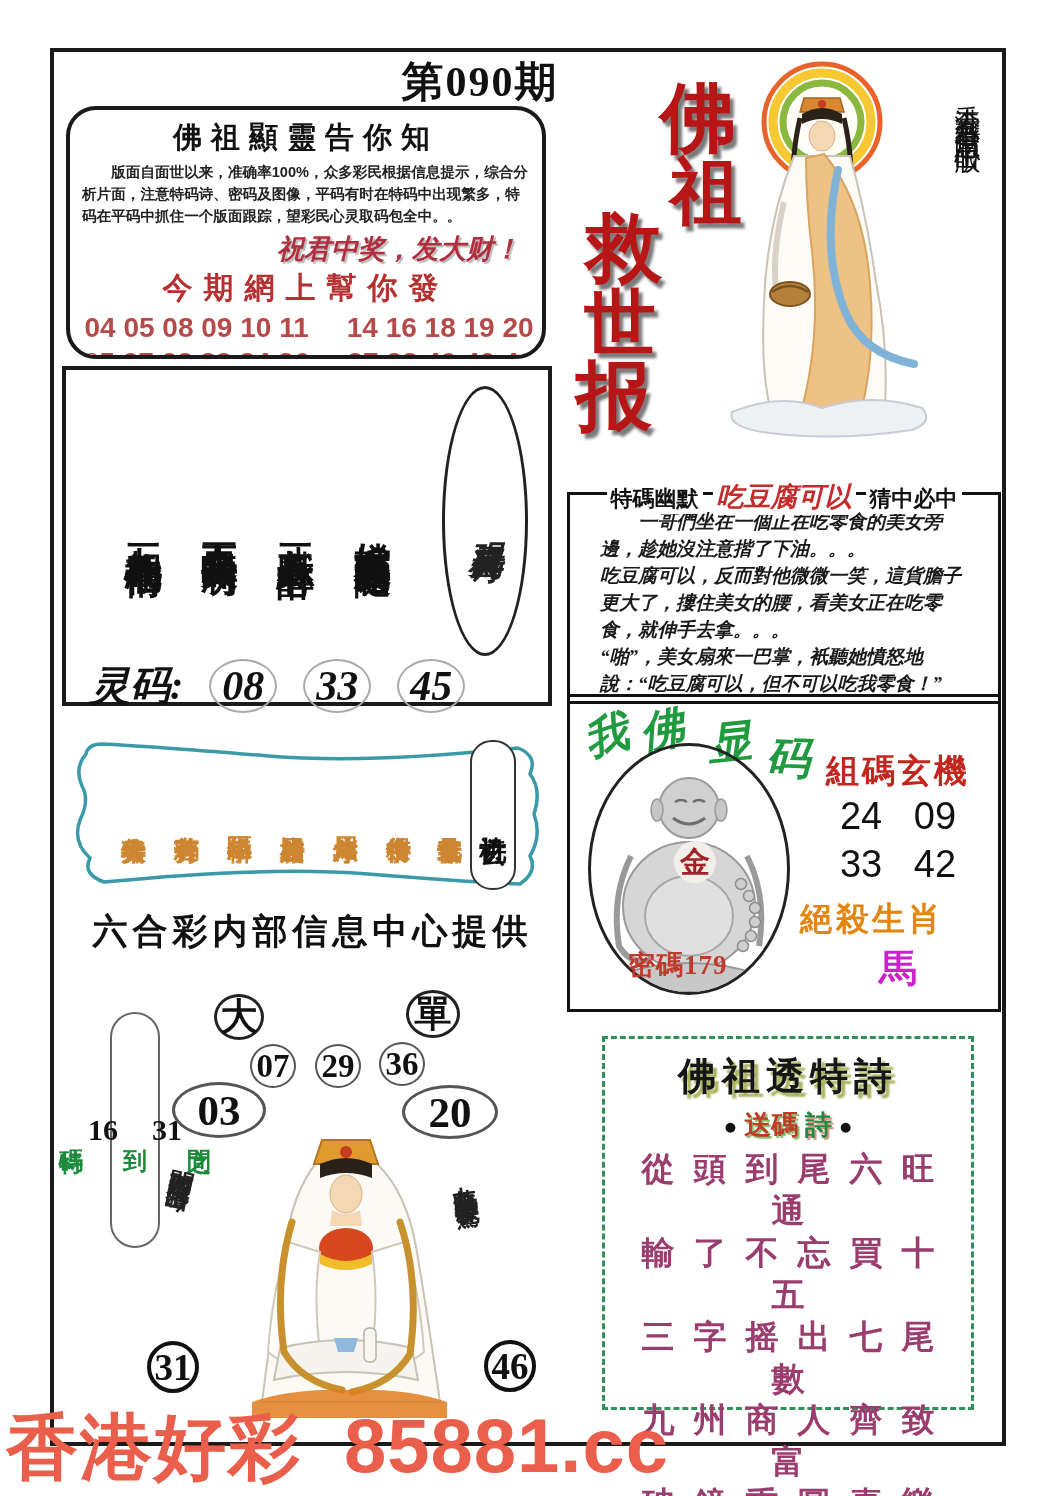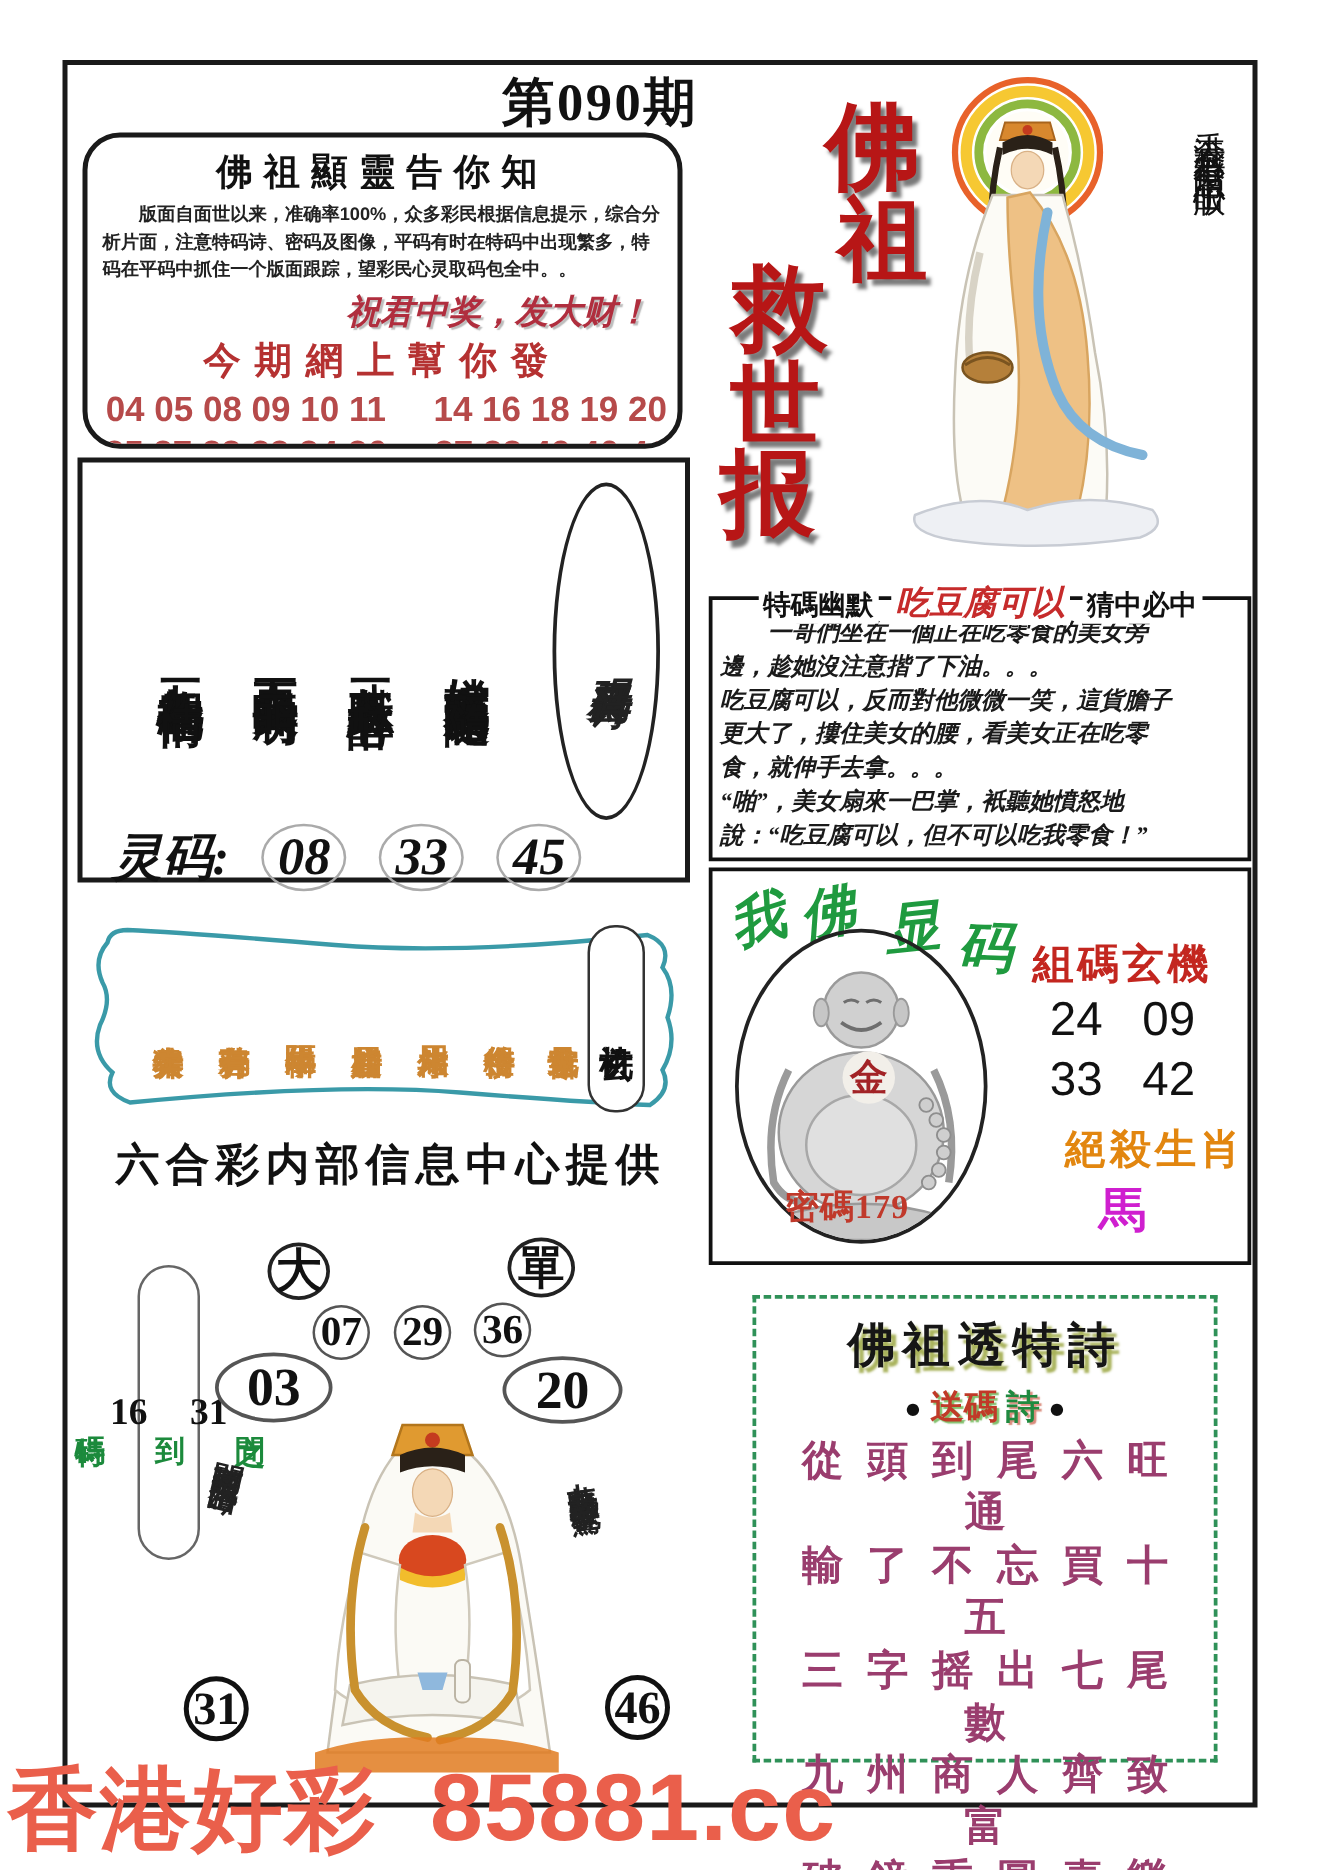--- a/index.html
+++ b/index.html
@@ -79,46 +79,46 @@
   .bl-poem-left  { left:152px; top:1150px; height:178px; transform:rotate(13deg); }
   .bl-poem-right { left:458px; top:1166px; height:195px; transform:rotate(-8deg); }
 
   
   .mast-char { position:absolute; font-weight:bold; color:#b71616;
                text-shadow:4px 5px 3px #7a7a7a; line-height:1; }
   .publisher { left:950px; top:84px; height:345px; font-size:26px; color:#111;
                letter-spacing:4px; }
 
   
-  .joke { left:567px; top:477px; width:434px; height:212px; border:3px solid #111; }
+  .joke { left:567px; top:492px; width:434px; height:212px; border:3px solid #111; }
   .joke-head { position:absolute; top:-16px; left:0; right:0; display:flex;
                justify-content:center; align-items:baseline; gap:10px; }
   .joke-head span { background:#fff; padding:0 4px; }
   .joke-head .k { font-size:22px; font-weight:bold; color:#111; }
   .joke-head .r { font-size:27px; font-weight:bold; font-style:italic; color:#c62b2b; }
-  .joke-body { padding:14px 13px 0 6px; font-size:19px; line-height:1.42; font-weight:bold;
+  .joke-body { padding:14px 13px 0 30px; font-size:19px; line-height:1.42; font-weight:bold;
                font-style:italic; color:#1a1a1a; }
   .joke-body div:first-child { text-indent:2em; }
 
   
   .bbox { left:567px; top:694px; width:434px; height:318px; border:3px solid #111; }
   .slant { position:absolute; font-size:44px; font-weight:bold; font-style:italic;
            color:#1f9a3f; line-height:1; }
   .statue-oval { position:absolute; left:18px; top:46px; width:202px; height:252px;
                  border:3px solid #222; border-radius:50%; overflow:hidden; }
   .belly-badge { position:absolute; left:104px; top:144px; width:42px; height:42px;
                  background:#f2efe9; border-radius:50%; display:flex; align-items:center;
                  justify-content:center; font-size:30px; font-weight:bold; color:#a22326; }
   .secret { position:absolute; left:58px; top:250px; font-size:27px; font-weight:bold;
             color:#c0392b; letter-spacing:1px; }
   .group-title { position:absolute; left:230px; top:52px; width:196px; text-align:center;
                  font-size:33px; font-weight:bold; color:#c3261f; letter-spacing:3px; }
   .group-row { position:absolute; width:196px; left:230px; text-align:center; font-size:38px;
                color:#111; white-space:pre; font-family:"Liberation Sans","DejaVu Sans",sans-serif; }
-  .kill-title { position:absolute; left:230px; top:200px; width:196px; text-align:right;
+  .kill-title { position:absolute; left:230px; top:200px; width:196px; text-align:left;
                 font-size:33px; font-weight:bold; color:#e2860f; letter-spacing:3px; }
   .kill-zodiac { position:absolute; left:230px; top:246px; width:196px; text-align:center;
                  font-size:38px; font-weight:bold; color:#cf1fcf; }
 
   
   .toute { left:602px; top:1036px; width:372px; height:374px; border:3px dashed #2f9158; }
   .toute-title { text-align:center; margin-top:12px; font-size:38px; font-weight:bold;
                  color:#161616; letter-spacing:6px; text-shadow:4px 4px 2px #a8b25a; }
   .toute-sub { text-align:center; margin-top:5px; font-size:27px; font-weight:bold; }
   .toute-sub .dot { color:#111; font-size:23px; }

